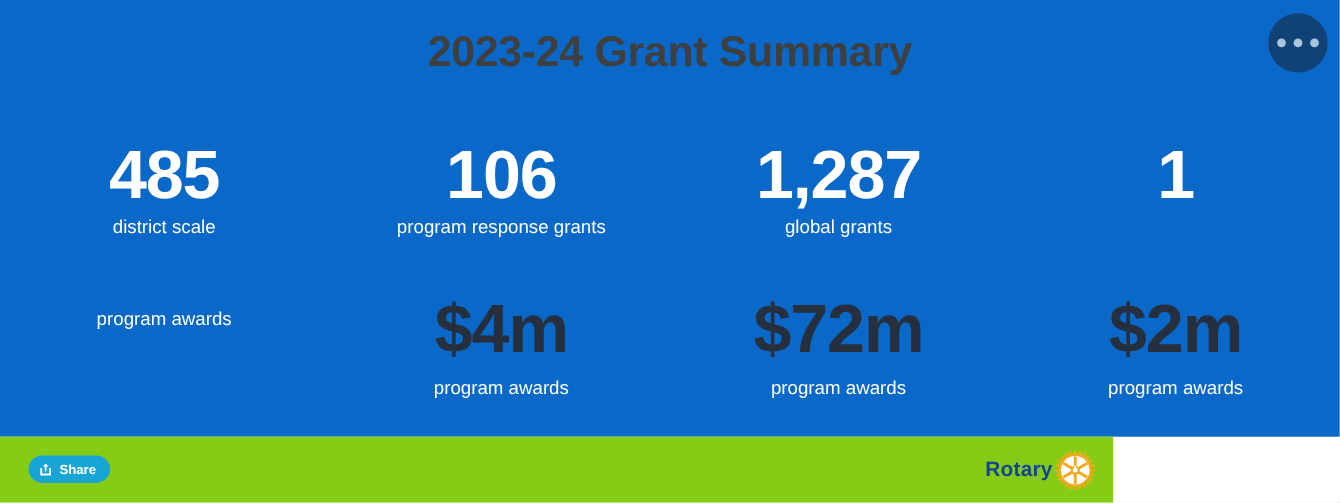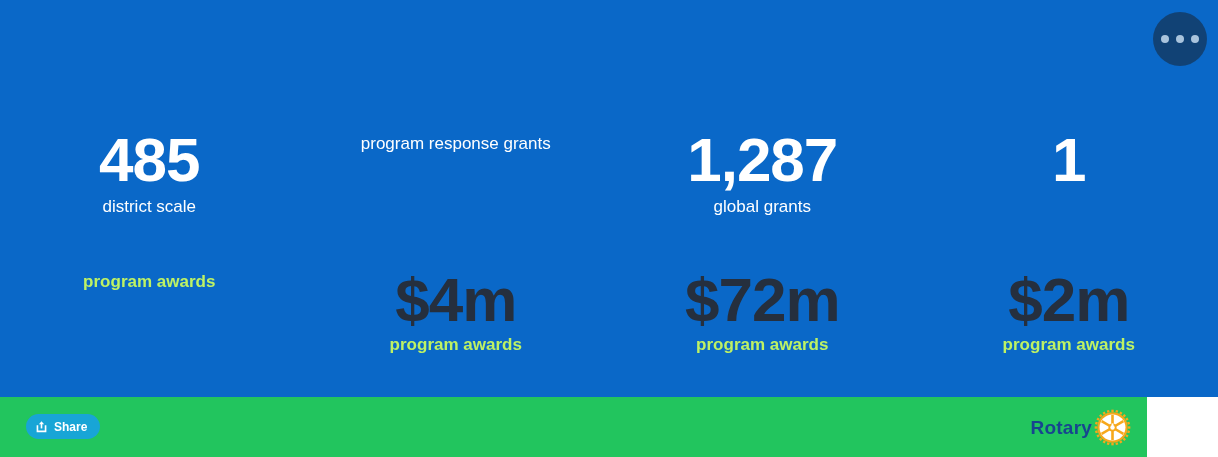--- a/index.html
+++ b/index.html
@@ -87,33 +87,33 @@
   }
 
   .money-value {
     font-size:62px;
     font-weight:bold;
     line-height:1.02;
     color:#252f3e;
     letter-spacing:-1px;
   }
   .money-label {
-    margin-top:4px;
+    margin-top:12px;
     font-size:17px;
-    font-weight:bold;
-    color:#bef264;
+    font-weight:normal;
+    color:#ffffff;
     line-height:1.2;
   }
 
   
   .footer {
     position:absolute;
     left:0; top:397px;
-    width:1147px; height:60px;
-    background:#22c55e;
+    width:1012px; height:60px;
+    background:#84cc16;
   }
   .share-btn {
     position:absolute;
     left:26px; top:17px;
     height:25px;
     padding:0 13px 0 9px;
     border-radius:13px;
     background:#18a5d6;
     display:flex;
     align-items:center;
@@ -149,29 +149,31 @@
 <div id="infographic">
 
   <div class="panel">
 
     <div class="more-btn">
       <span class="dot"></span>
       <span class="dot"></span>
       <span class="dot"></span>
     </div>
 
+    <div class="title">2023-24 Grant Summary</div>
 
     <div class="row row-counts">
 
       <div class="stat">
         <div class="count-value">485</div>
         <div class="count-label">district scale</div>
       </div>
 
       <div class="stat">
+        <div class="count-value">106</div>
         <div class="count-label">program response grants</div>
       </div>
 
       <div class="stat">
         <div class="count-value">1,287</div>
         <div class="count-label">global grants</div>
       </div>
 
       <div class="stat">
         <div class="count-value">1</div>

